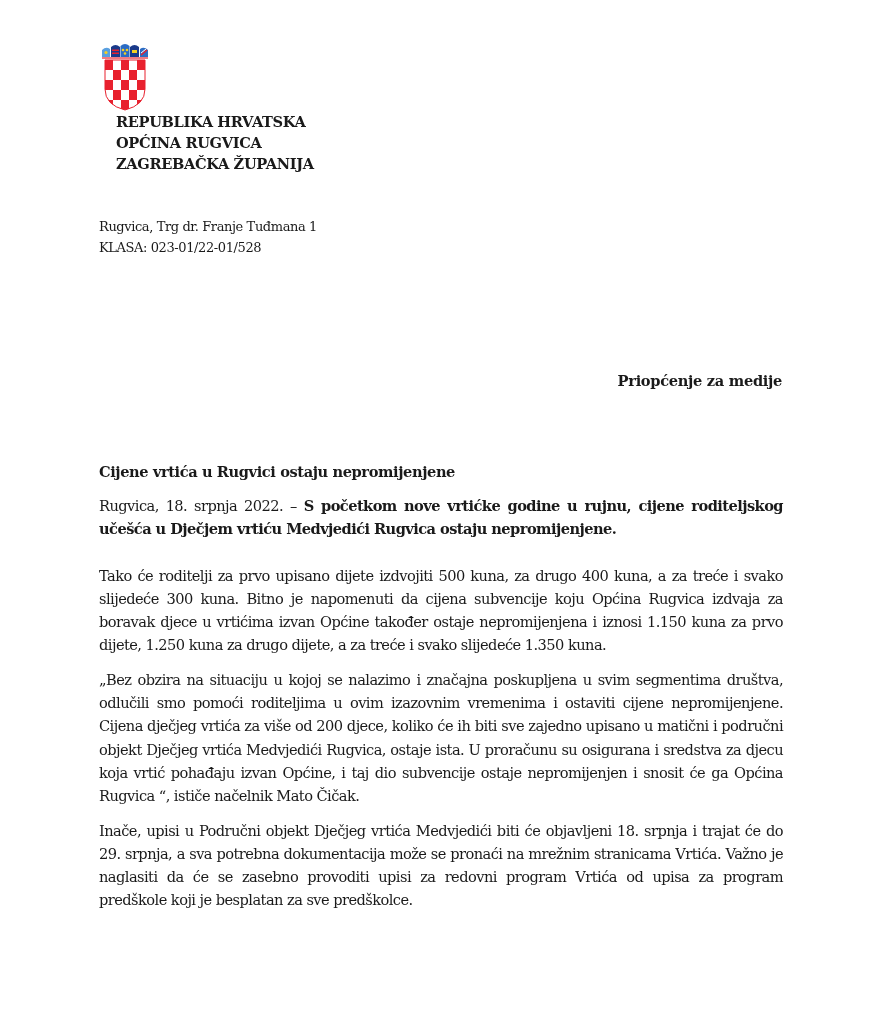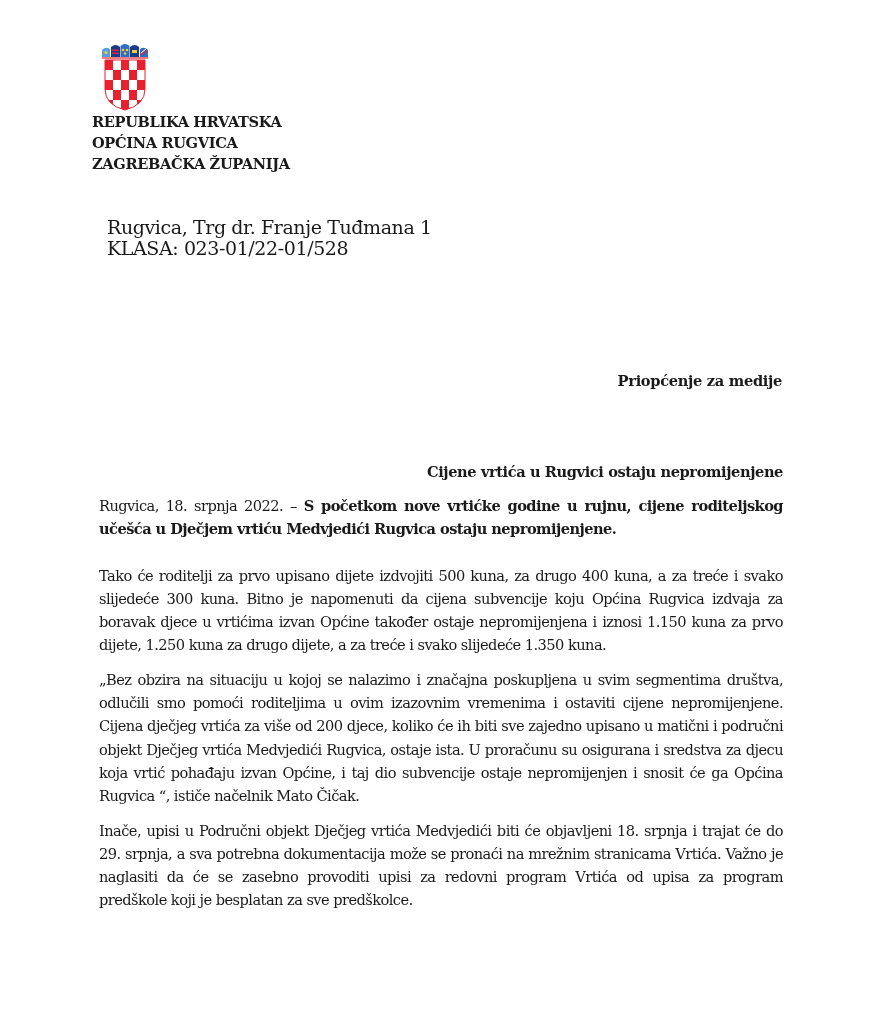--- a/index.html
+++ b/index.html
@@ -17,37 +17,36 @@
     }
     .coat {
       position: absolute;
       left: 101px;
       top: 43px;
       width: 48px;
       height: 68px;
     }
     .header-block {
       position: absolute;
-      left: 92px;
+      left: 116px;
       top: 112px;
       font-weight: bold;
       font-size: 14.6px;
       line-height: 20.8px;
       letter-spacing: -0.35px;
       font-family: "DejaVu Serif", "Liberation Serif", serif;
     }
     .header-block div { white-space: nowrap; }
     .address-block {
       position: absolute;
       left: 99px;
       top: 217px;
-      font-size: 19px;
+      font-size: 13px;
       line-height: 20.8px;
       letter-spacing: -0.4px;
-      margin-left: 8px;
     }
     .address-block div { white-space: nowrap; }
     .press-label {
       position: absolute;
       right: 98px;
       top: 372px;
       font-weight: bold;
       font-size: 14.6px;
       letter-spacing: -0.3px;
       white-space: nowrap;
@@ -60,21 +59,20 @@
       font-size: 14.6px;
       line-height: 23.3px;
       letter-spacing: -0.55px;
     }
     .article h1 {
       font-size: 14.6px;
       font-weight: bold;
       margin: 0 0 11px 0;
       line-height: 23px;
       letter-spacing: -0.4px;
-      text-align: right;
     }
     .article p {
       margin: 0 0 11px 0;
       text-align: justify;
       text-align-last: left;
     }
     .article .lead-bold { font-weight: bold; }
     .article .p-lead { margin-bottom: 23px; }
   </style>
 </head>

